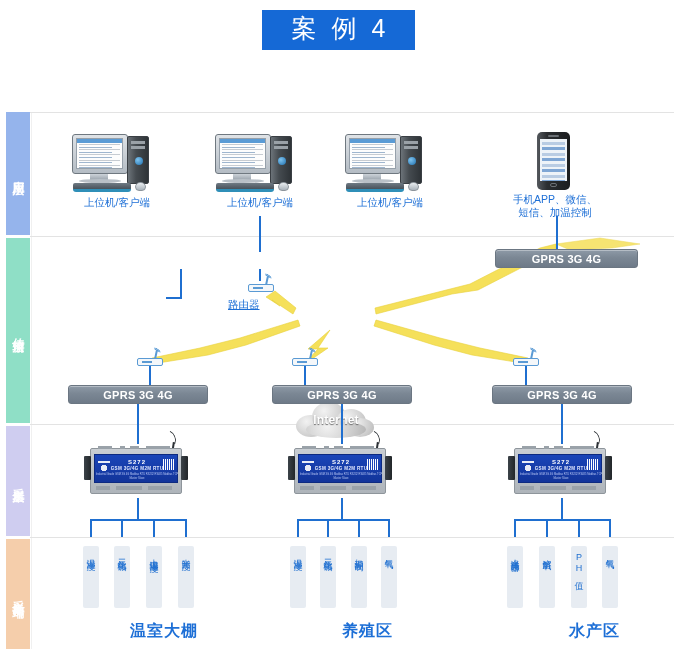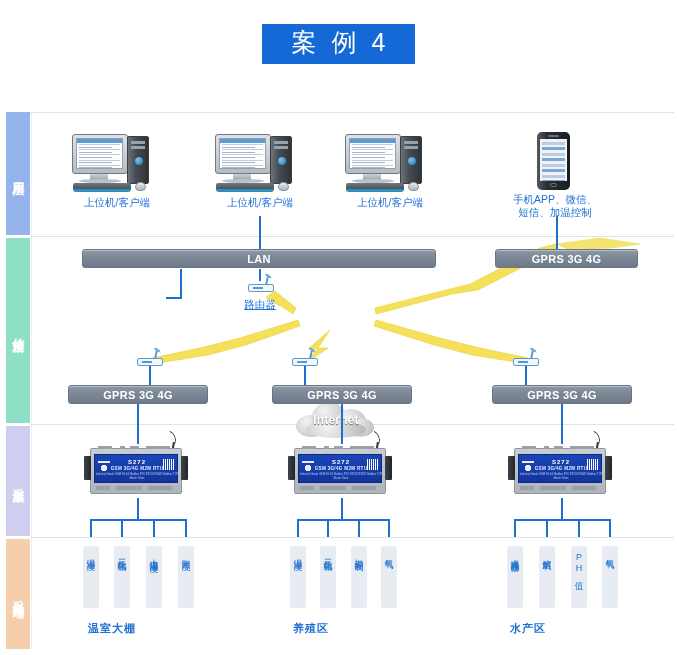--- a/index.html
+++ b/index.html
@@ -5,21 +5,21 @@
   * { box-sizing: border-box; margin:0; padding:0; }
   html,body { background:#ffffff; }
   body {
     width:677px; height:655px;
     font-family:"Liberation Sans","DejaVu Sans",sans-serif;
     position:relative; overflow:hidden;
     color:#1a6fd4;
   }
 
   
-  #header { width:677px; padding-top:24px; text-align:center; }
+  #header { width:677px; padding-top:10px; text-align:center; }
   #case-badge {
     display:inline-block;
     background:#1569d6;
     color:#ffffff;
     font-size:25px;
     font-weight:400;
     letter-spacing:4px;
     padding:5px 26px 7px 30px;
     line-height:1.1;
   }
@@ -351,22 +351,22 @@
     writing-mode:vertical-rl;
     text-orientation:upright;
     display:flex;
     justify-content:flex-start;
     align-items:center;
     padding-top:6px;
     letter-spacing:1px;
   }
   .group-label {
     position:absolute;
-    font-size:11px; font-weight:bold;
-    color:#1d6fd6; text-align:left;
+    font-size:16px; font-weight:bold;
+    color:#1d6fd6; text-align:right;
     letter-spacing:1px;
   }
 
   
   #links { position:absolute; left:0; top:0; width:677px; height:547px; }
 </style>
 </head>
 <body>
 
 <div id="header">
@@ -520,36 +520,35 @@
     </div>
     <div class="node-label" style="margin-top:3px;">
       <span>手机APP、微信、</span><br>
       <span>短信、加温控制</span>
     </div>
   </div>
 
   <div class="vline" style="left:259px; top:108px; height:36px;"></div>
   <div class="vline" style="left:556px; top:108px; height:36px;"></div>
 
-  <div class="bar" style="left:82px; top:141px; width:354px;">LAN</div>
   <div class="bar" style="left:495px; top:141px; width:143px;">GPRS 3G 4G</div>
 
   <div class="vline" style="left:180px; top:161px; height:30px;"></div>
   <div class="hline" style="left:166px; top:189px; width:15px;"></div>
 
   <div class="vline" style="left:259px; top:161px; height:12px;"></div>
   <div class="router" style="left:248px; top:166px;">
     <div class="wave"></div>
       <div class="wave wave2"></div>
       <div class="ant"></div>
     <div class="box">
         <em></em>
       </div>
   </div>
-  <div class="node-label" style="position:absolute; left:228px; top:186px; width:64px; text-align:center;text-decoration:underline;">路由器</div>
+  <div class="node-label" style="position:absolute; left:228px; top:186px; width:64px; text-align:left;text-decoration:underline;">路由器</div>
 
   <div id="cloud">
     <div class="puff p1"></div>
       <div class="puff p2"></div>
       <div class="puff p3"></div>
     <div class="puff p4"></div>
       <div class="puff p5"></div>
     <div id="cloud-text">Internet</div>
   </div>
 

